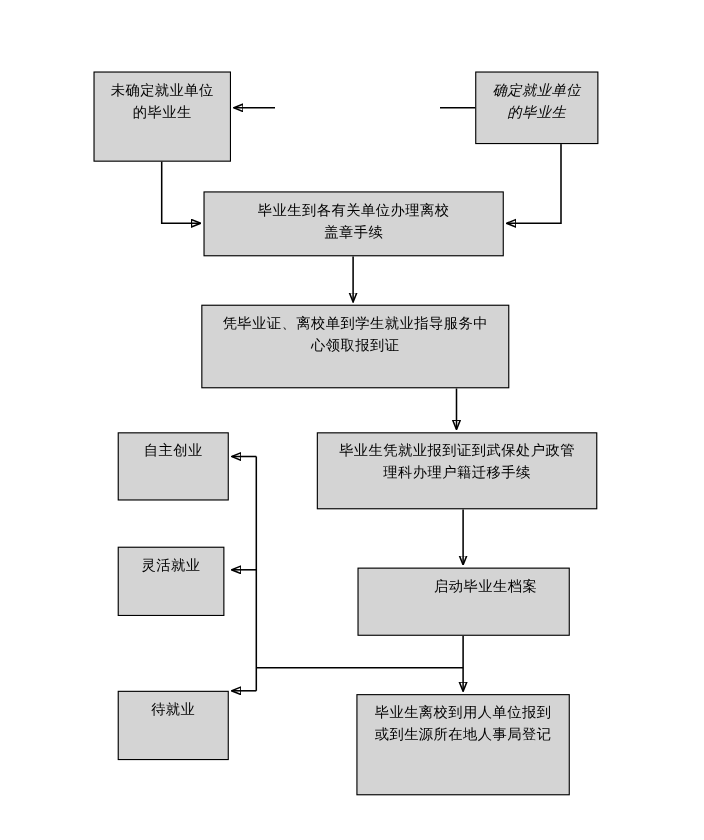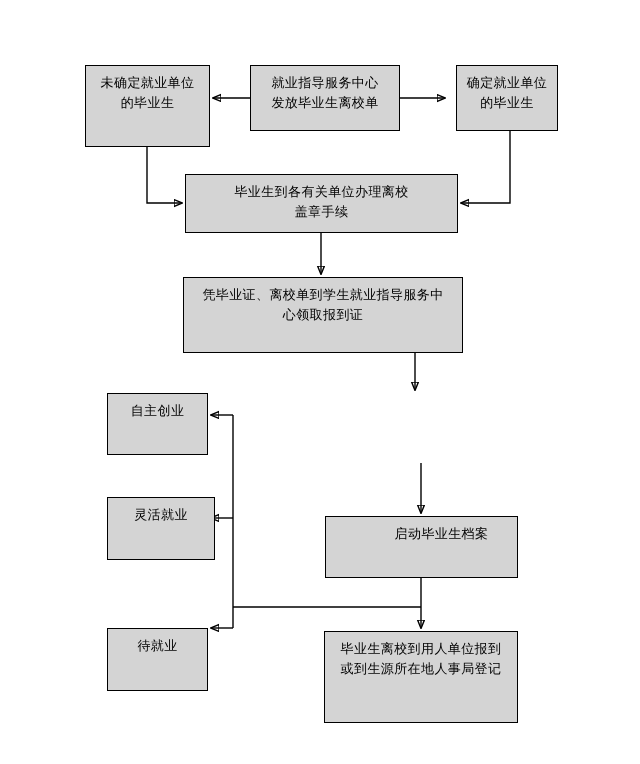--- a/index.html
+++ b/index.html
@@ -75,37 +75,37 @@
     <line x1="233" y1="415" x2="233" y2="628"></line>
 
     <line x1="233" y1="415" x2="211" y2="415" marker-end="url(#ah)"></line>
     <line x1="233" y1="518" x2="211" y2="518" marker-end="url(#ah)"></line>
     <path d="M233,628 L211,628" marker-end="url(#ah)"></path>
   </svg>
 
   <div class="node" style="left:85px; top:65px; width:125px; height:82px;">未确定就业单位
 的毕业生</div>
 
-  <div class="node" style="left:250px; top:65px; width:150px; height:66px;">就业指导服务中心
-发放毕业生离校单</div>
 
-  <div class="node" style="left:456px; top:65px; width:102px; height:66px;">确定就业单位
+  <div class="node" style="left:432px; top:65px; width:112px; height:66px;font-style:italic;">确定就业单位
 的毕业生</div>
 
   <div class="node pad-wide" style="left:185px; top:174px; width:273px; height:59px;">毕业生到各有关单位办理离校
 盖章手续</div>
 
   <div class="node pad-wide" style="left:183px; top:277px; width:280px; height:76px;">凭毕业证、离校单到学生就业指导服务中
 心领取报到证</div>
 
+  <div class="node pad-wide" style="left:288px; top:393px; width:255px; height:70px;">毕业生凭就业报到证到武保处户政管
+理科办理户籍迁移手续</div>
 
   <div class="node" style="left:325px; top:516px; width:193px; height:62px;padding-left:40px;">启动毕业生档案</div>
 
   <div class="node pad-wide" style="left:324px; top:631px; width:194px; height:92px;">毕业生离校到用人单位报到
 或到生源所在地人事局登记</div>
 
   <div class="node" style="left:107px; top:393px; width:101px; height:62px;">自主创业</div>
 
-  <div class="node" style="left:107px; top:497px; width:108px; height:63px;">灵活就业</div>
+  <div class="node" style="left:107px; top:497px; width:97px; height:63px;">灵活就业</div>
 
   <div class="node" style="left:107px; top:628px; width:101px; height:63px;">待就业</div>
 
 </div>
 
 </body></html>

